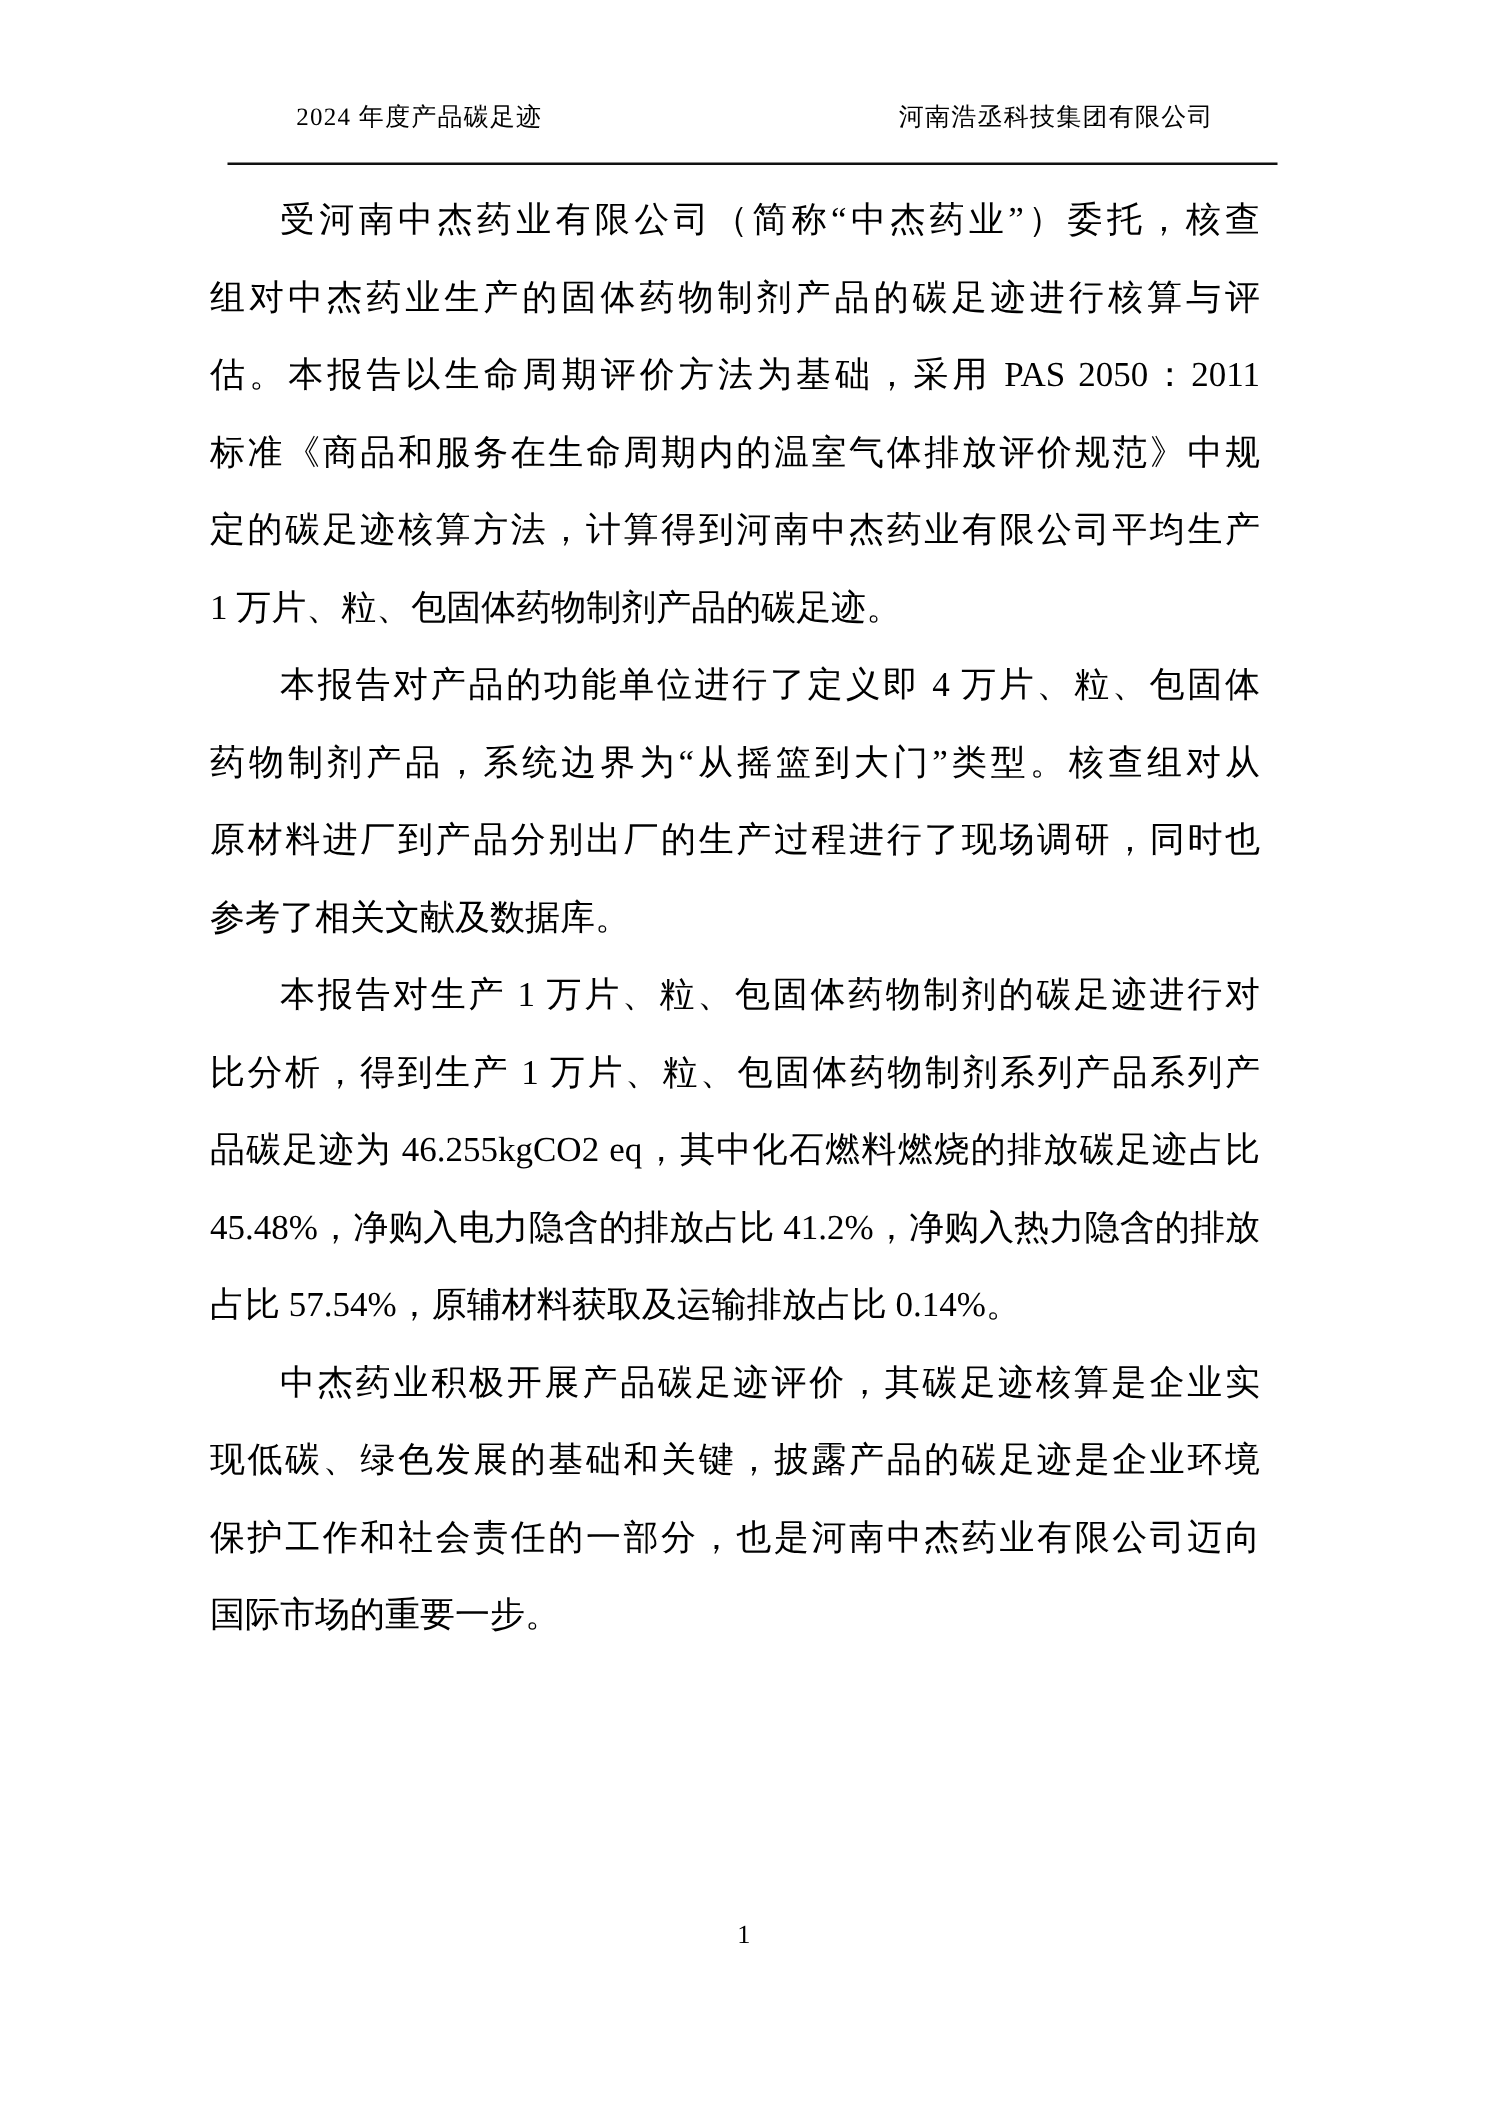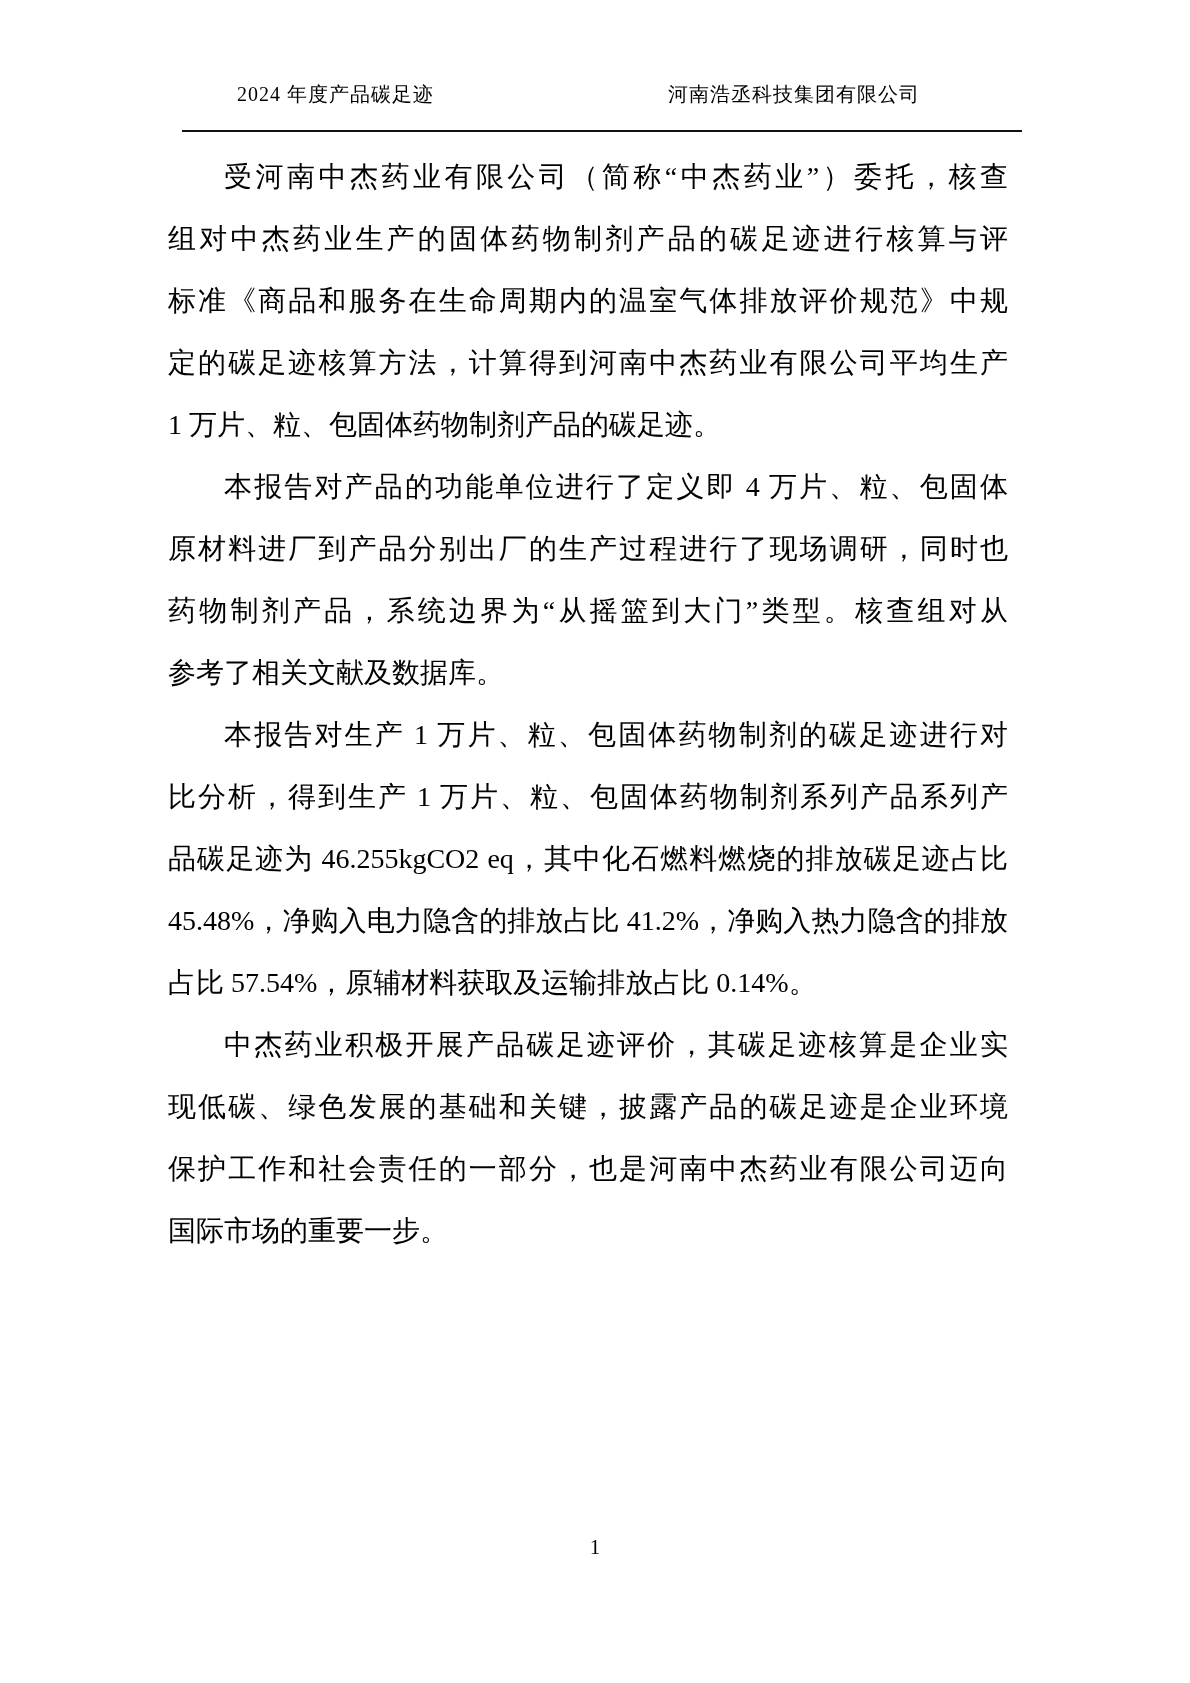--- a/index.html
+++ b/index.html
@@ -30,21 +30,21 @@
     justify-content: space-between;
     align-items: baseline;
     font-size: 20px;
     line-height: 24px;
   }
   .header-left {
     margin-left: 55px;
     letter-spacing: 1px;
   }
   .header-right {
-    margin-right: 102px;
+    margin-right: 51px;
     letter-spacing: 1px;
   }
   
   .doc-body {
     position: absolute;
     left: 168px;
     top: 146px;
     width: 840px;
   }
   .paragraph {
@@ -86,28 +86,29 @@
     <div class="header-row">
       <span class="header-left">2024 年度产品碳足迹</span>
       <span class="header-right">河南浩丞科技集团有限公司</span>
     </div>
   </div>
 
   <div class="doc-body">
       <div class="paragraph">
         <div class="line first">受河南中杰药业有限公司（简称“中杰药业”）委托，核查</div>
         <div class="line">组对中杰药业生产的固体药物制剂产品的碳足迹进行核算与评</div>
+        <div class="line">估。本报告以生命周期评价方法为基础，采用 PAS 2050：2011</div>
         <div class="line">标准《商品和服务在生命周期内的温室气体排放评价规范》中规</div>
         <div class="line">定的碳足迹核算方法，计算得到河南中杰药业有限公司平均生产</div>
         <div class="line last">1 万片、粒、包固体药物制剂产品的碳足迹。</div>
       </div>
       <div class="paragraph">
         <div class="line first">本报告对产品的功能单位进行了定义即 4 万片、粒、包固体</div>
+        <div class="line">药物制剂产品，系统边界为“从摇篮到大门”类型。核查组对从</div>
         <div class="line">原材料进厂到产品分别出厂的生产过程进行了现场调研，同时也</div>
-        <div class="line">药物制剂产品，系统边界为“从摇篮到大门”类型。核查组对从</div>
         <div class="line last">参考了相关文献及数据库。</div>
       </div>
       <div class="paragraph">
         <div class="line first">本报告对生产 1 万片、粒、包固体药物制剂的碳足迹进行对</div>
         <div class="line">比分析，得到生产 1 万片、粒、包固体药物制剂系列产品系列产</div>
         <div class="line">品碳足迹为 46.255kgCO2 eq，其中化石燃料燃烧的排放碳足迹占比</div>
         <div class="line">45.48%，净购入电力隐含的排放占比 41.2%，净购入热力隐含的排放</div>
         <div class="line last">占比 57.54%，原辅材料获取及运输排放占比 0.14%。</div>
       </div>
       <div class="paragraph">

